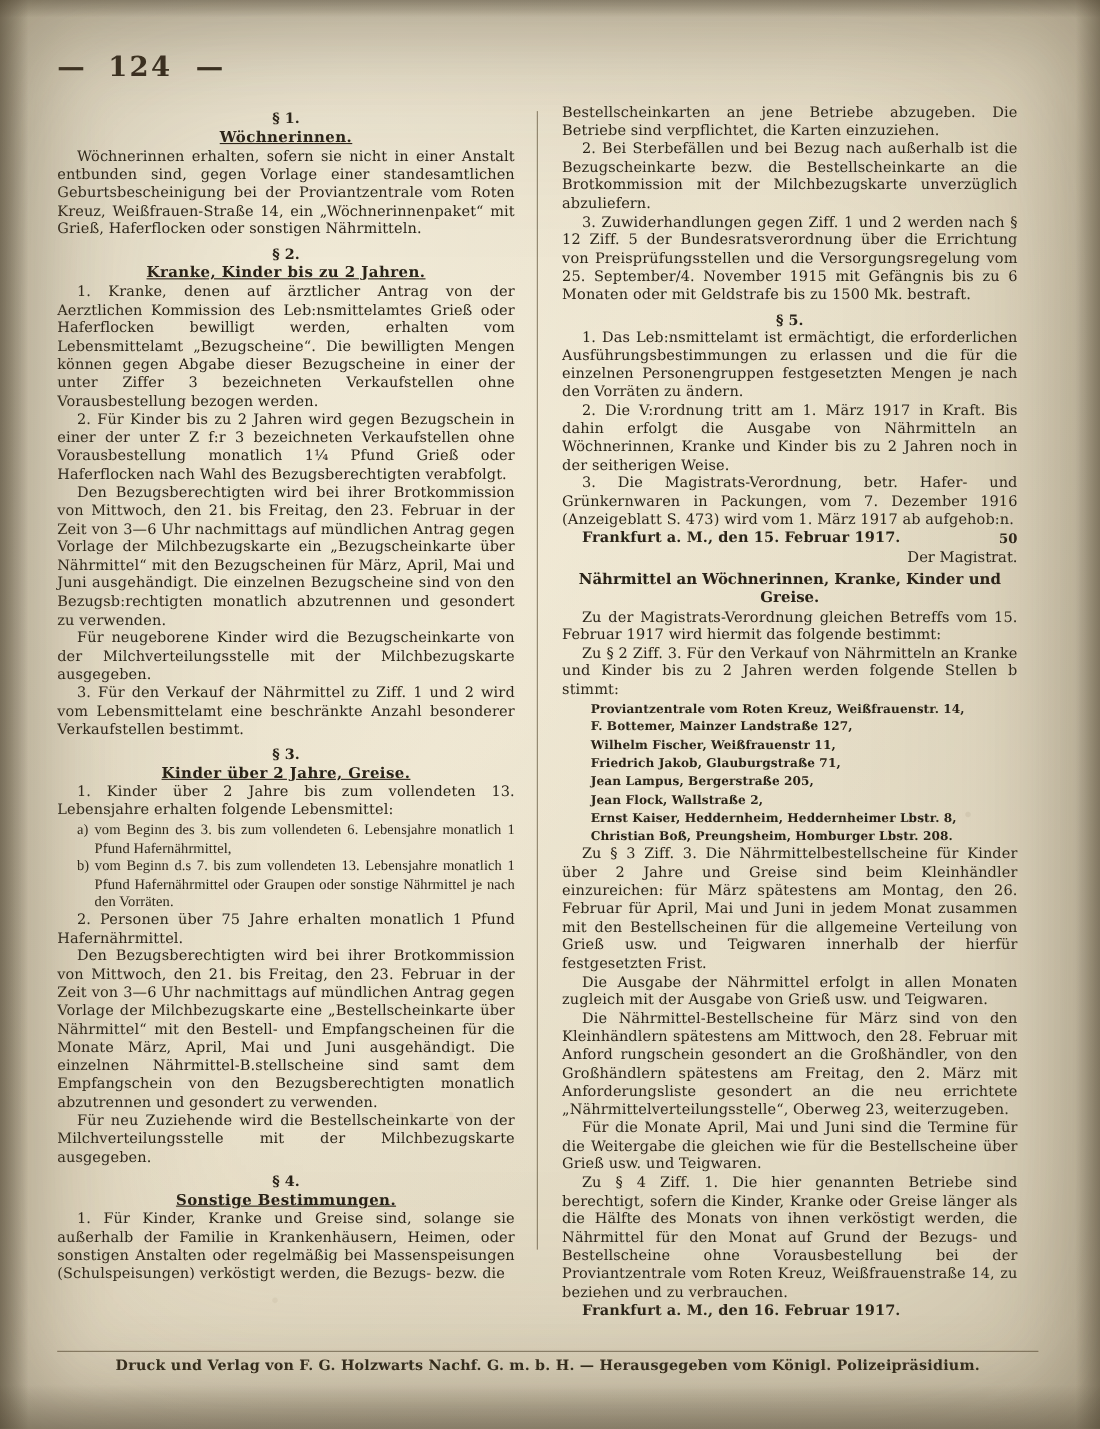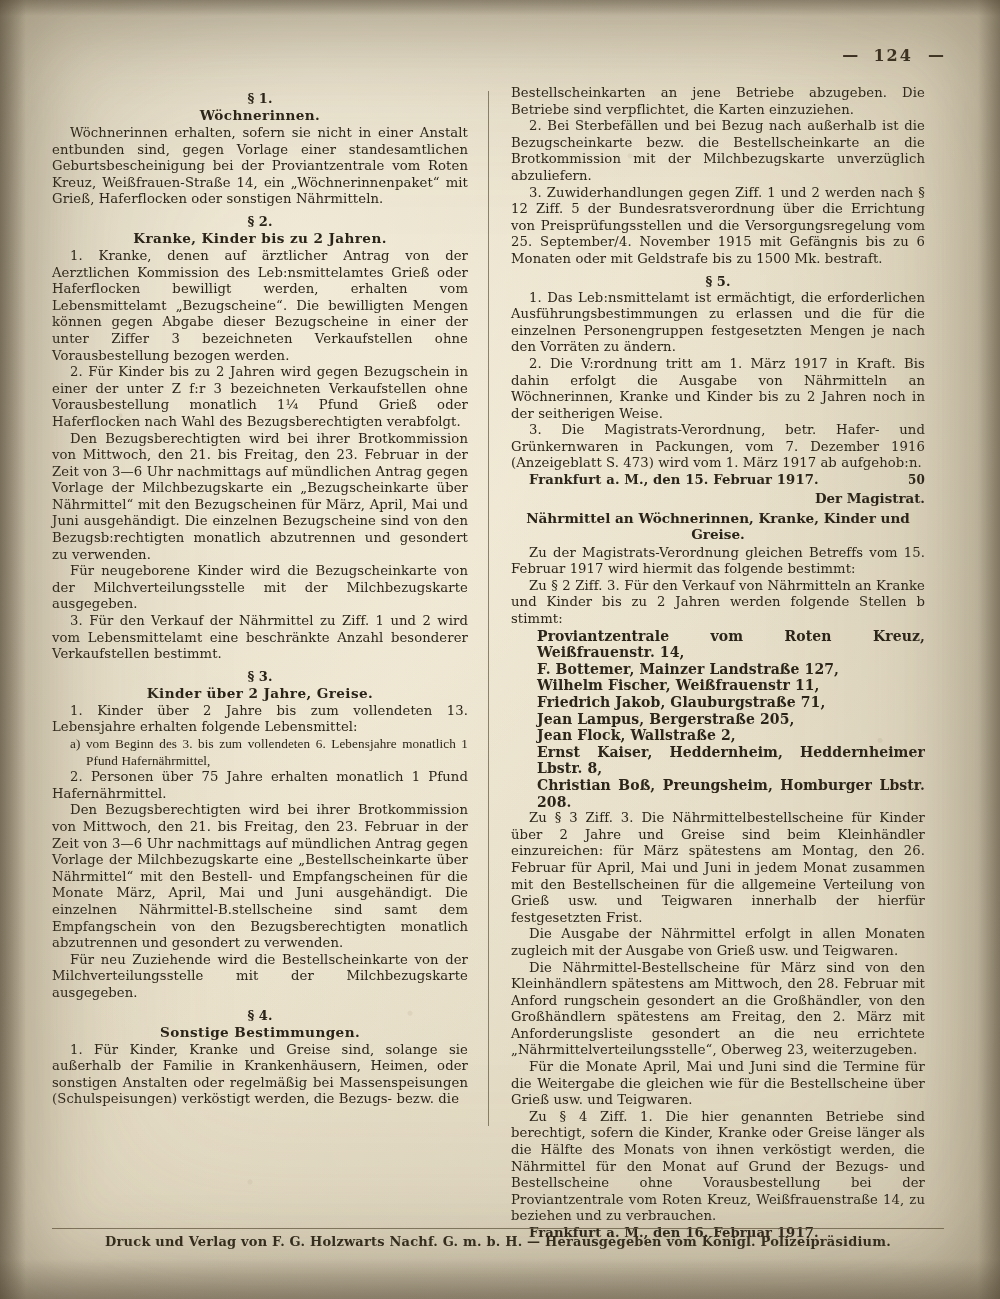--- a/index.html
+++ b/index.html
@@ -57,22 +57,22 @@
     position: absolute;
     left: 28px;
     top: 14px;
     width: 940px;
     height: 1255px;
     box-sizing: border-box;
     padding: 18px 24px 10px 24px;
     color: #2a2318;
   }
   .pagenum {
-    text-align: right;
-    font-size: 16px;
+    text-align: left;
+    font-size: 25px;
     letter-spacing: 2px;
     margin: 14px 0 20px 0;
     font-weight: 700;
     color: #352b1d;
   }
   .dash { letter-spacing: 0; }
 
   .columns {
     display: flex;
     gap: 0;
@@ -111,38 +111,39 @@
     font-weight: 700;
     font-size: 13px;
     margin: 6px 0 1px 0;
   }
   .sechead {
     text-align: center;
     font-weight: 700;
     font-size: 13.6px;
     margin: 0 0 2px 0;
     letter-spacing: 0.4px;
+    text-decoration: underline;
   }
   .center-bold {
     text-align: center;
     font-weight: 700;
     font-size: 13.6px;
     margin: 4px 0 3px 0;
   }
   .right-bold {
     text-align: right;
-    font-weight: 700;
+    font-weight: 400;
     font-size: 13.4px;
     margin: 1px 0 2px 0;
   }
   .bold { font-weight: 700; }
   .namelist {
     padding-left: 26px;
     text-indent: 0;
-    font-size: 14px;
+    font-size: 11px;
     line-height: 16.6px;
   }
   .small-num {
     float: right;
     font-size: 12px;
   }
   .footer {
     position: absolute;
     left: 24px;
     right: 24px;
@@ -197,20 +198,21 @@
         <p class="indent">1. Kranke, denen auf ärztlicher Antrag von der Aerztlichen Kommission des Leb:nsmittelamtes Grieß oder Haferflocken bewilligt werden, erhalten vom Lebensmittelamt „Bezugscheine“. Die bewilligten Mengen können gegen Abgabe dieser Bezugscheine in einer der unter Ziffer 3 bezeichneten Verkaufstellen ohne Vorausbestellung bezogen werden.</p>
         <p class="indent">2. Für Kinder bis zu 2 Jahren wird gegen Bezugschein in einer der unter Z f:r 3 bezeichneten Verkaufstellen ohne Vorausbestellung monatlich 1¼ Pfund Grieß oder Haferflocken nach Wahl des Bezugsberechtigten verabfolgt.</p>
         <p class="indent">Den Bezugsberechtigten wird bei ihrer Brotkommission von Mittwoch, den 21. bis Freitag, den 23. Februar in der Zeit von 3—6 Uhr nachmittags auf mündlichen Antrag gegen Vorlage der Milchbezugskarte ein „Bezugscheinkarte über Nährmittel“ mit den Bezugscheinen für März, April, Mai und Juni ausgehändigt. Die einzelnen Bezugscheine sind von den Bezugsb:rechtigten monatlich abzutrennen und gesondert zu verwenden.</p>
         <p class="indent">Für neugeborene Kinder wird die Bezugscheinkarte von der Milchverteilungsstelle mit der Milchbezugskarte ausgegeben.</p>
         <p class="indent">3. Für den Verkauf der Nährmittel zu Ziff. 1 und 2 wird vom Lebensmittelamt eine beschränkte Anzahl besonderer Verkaufstellen bestimmt.</p>
 
         <div class="sec">§ 3.</div>
         <div class="sechead">Kinder über 2 Jahre, Greise.</div>
         <p class="indent">1. Kinder über 2 Jahre bis zum vollendeten 13. Lebensjahre erhalten folgende Lebensmittel:</p>
         <p class="hang2">a) vom Beginn des 3. bis zum vollendeten 6. Lebensjahre monatlich 1 Pfund Hafernährmittel,</p>
+        <p class="hang2">b) vom Beginn d.s 7. bis zum vollendeten 13. Lebensjahre monatlich 1 Pfund Hafernährmittel oder Graupen oder sonstige Nährmittel je nach den Vorräten.</p>
         <p class="indent">2. Personen über 75 Jahre erhalten monatlich 1 Pfund Hafernährmittel.</p>
         <p class="indent">Den Bezugsberechtigten wird bei ihrer Brotkommission von Mittwoch, den 21. bis Freitag, den 23. Februar in der Zeit von 3—6 Uhr nachmittags auf mündlichen Antrag gegen Vorlage der Milchbezugskarte eine „Bestellscheinkarte über Nährmittel“ mit den Bestell- und Empfangscheinen für die Monate März, April, Mai und Juni ausgehändigt. Die einzelnen Nährmittel-B.stellscheine sind samt dem Empfangschein von den Bezugsberechtigten monatlich abzutrennen und gesondert zu verwenden.</p>
         <p class="indent">Für neu Zuziehende wird die Bestellscheinkarte von der Milchverteilungsstelle mit der Milchbezugskarte ausgegeben.</p>
 
         <div class="sec">§ 4.</div>
         <div class="sechead">Sonstige Bestimmungen.</div>
         <p class="indent">1. Für Kinder, Kranke und Greise sind, solange sie außerhalb der Familie in Krankenhäusern, Heimen, oder sonstigen Anstalten oder regelmäßig bei Massenspeisungen (Schulspeisungen) verköstigt werden, die Bezugs- bezw. die</p>
       </div>
 
       <div class="rule"></div>

